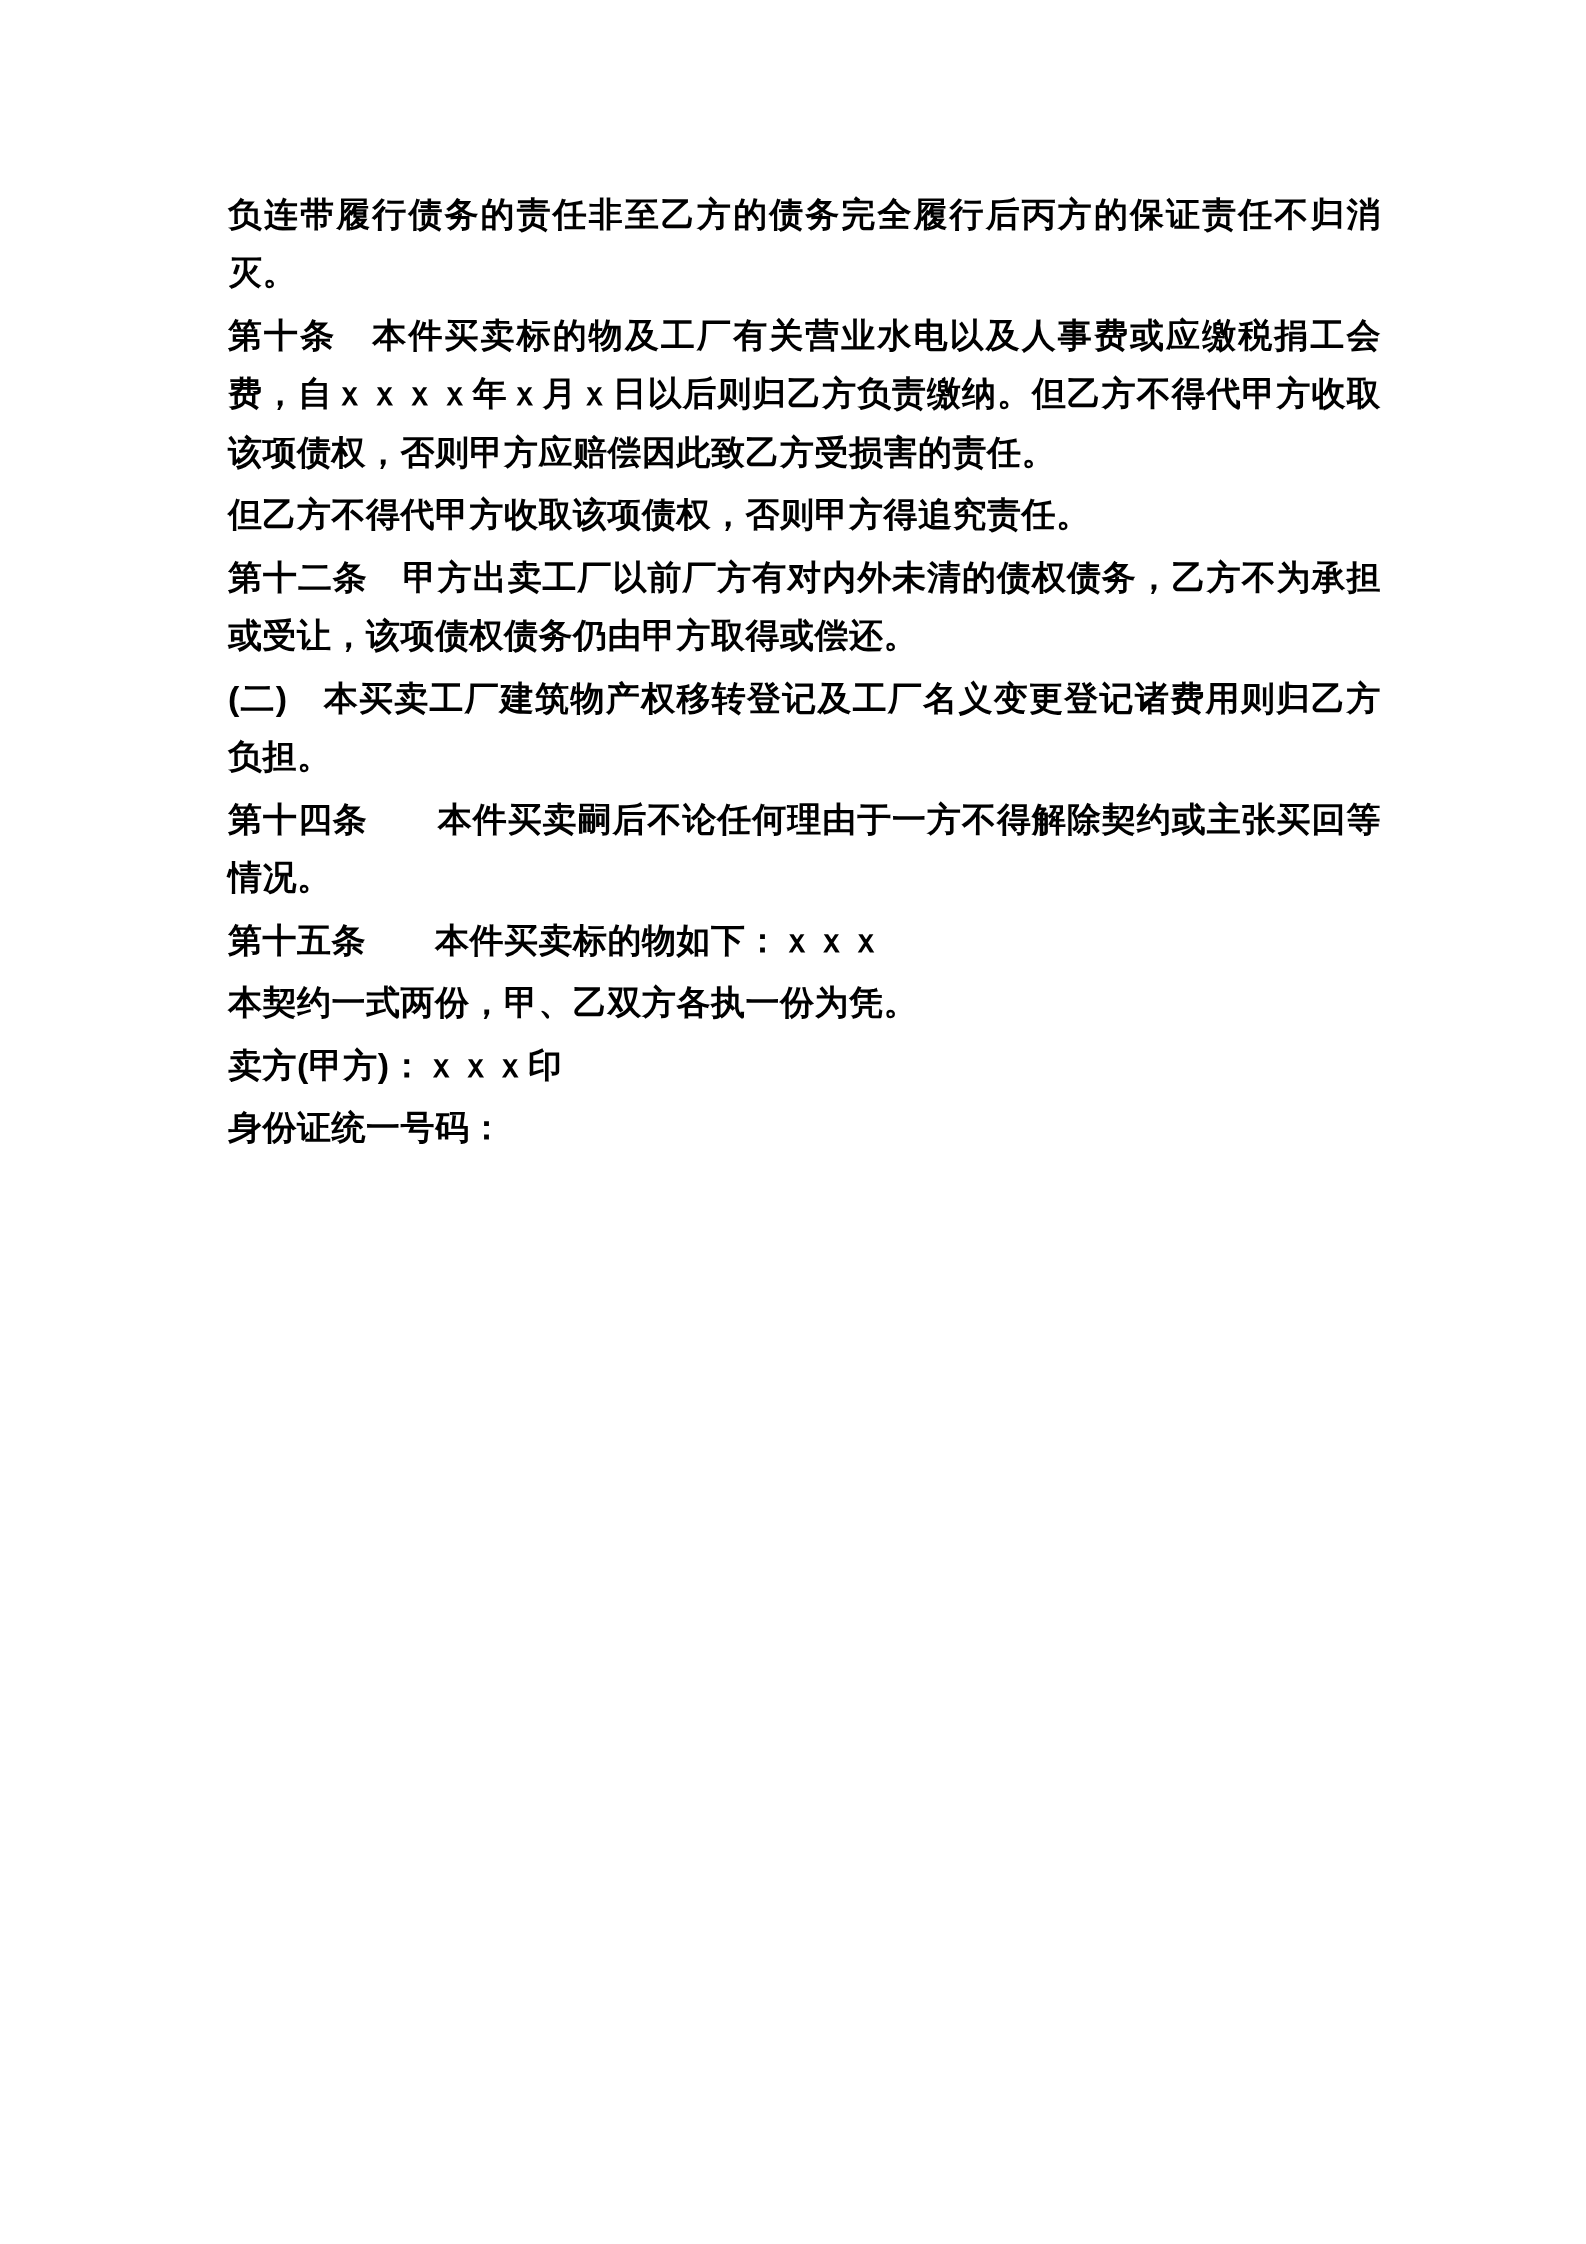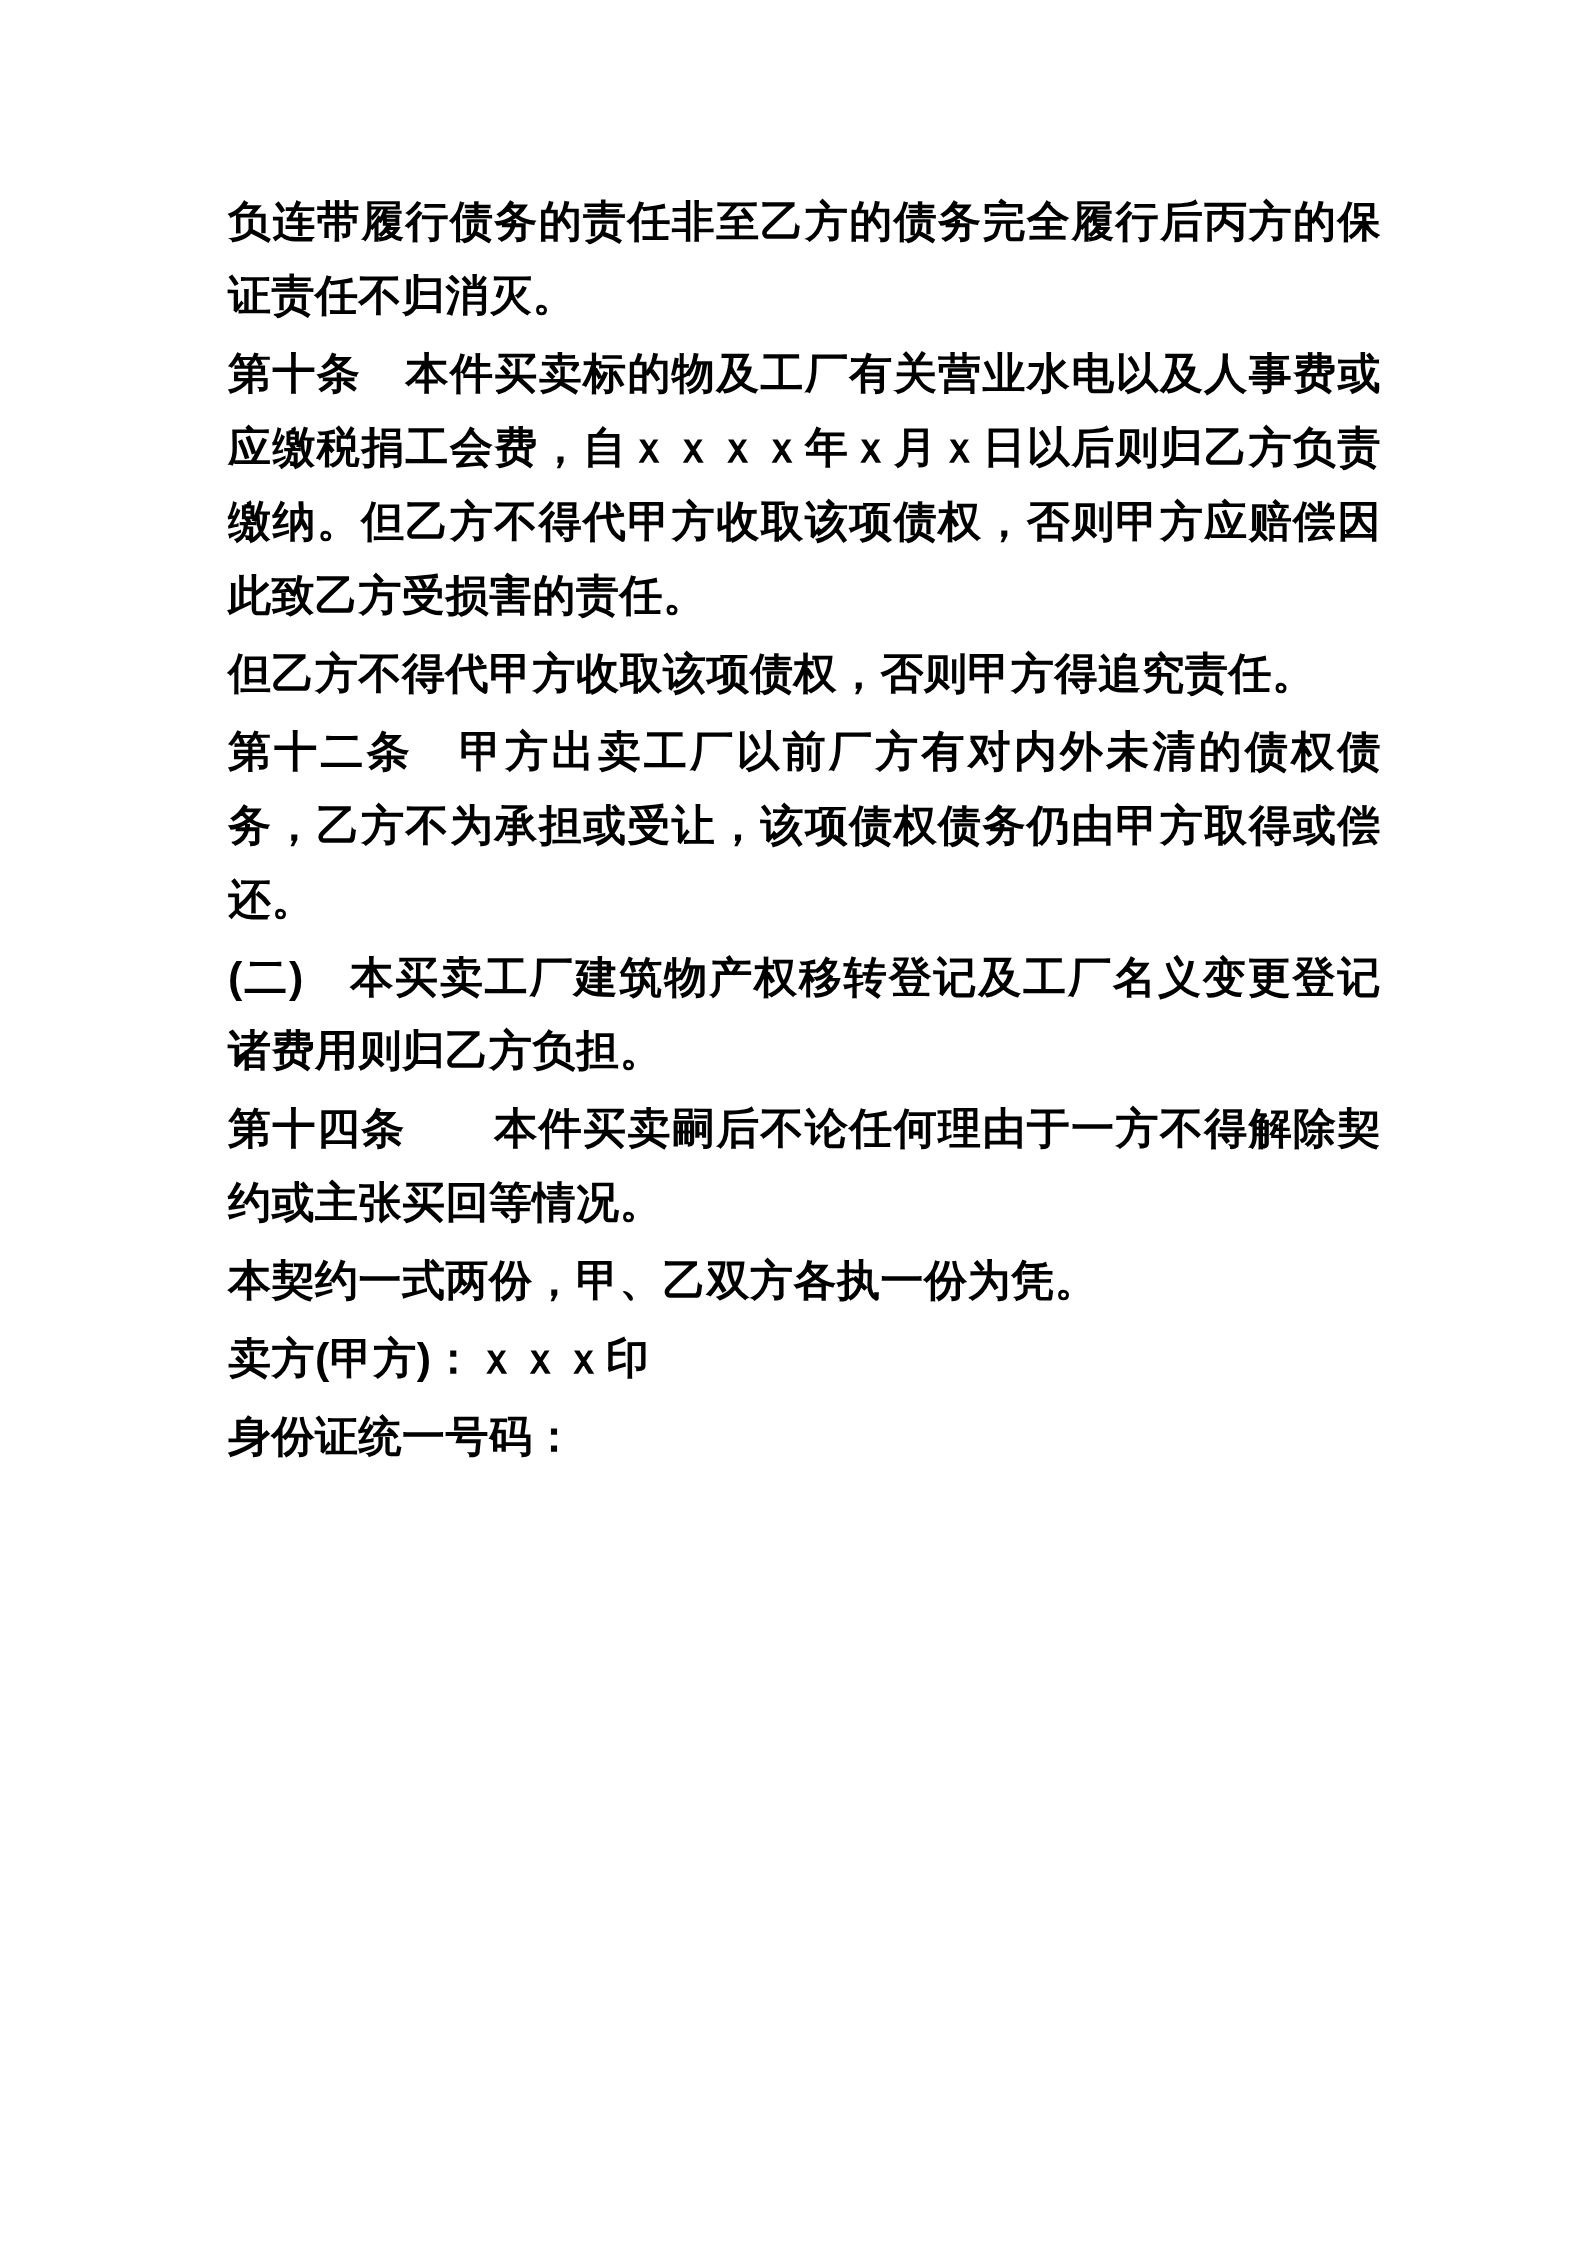--- a/index.html
+++ b/index.html
@@ -19,21 +19,21 @@
     width: 1586px;
     height: 2244px;
     background: #ffffff;
     box-sizing: border-box;
     padding: 185px 205px 120px 228px;
   }
   .doc-body {
     display: block;
   }
   .para {
-    font-size: 43px;
+    font-size: 34px;
     font-weight: 700;
     line-height: 1.72;
     letter-spacing: 0.5px;
     margin: 0 0 6px 0;
     text-align: justify;
     text-justify: inter-ideograph;
     word-break: break-all;
   }
   .para.last {
     margin-bottom: 0;
@@ -47,17 +47,18 @@
 <body>
 
 <div class="page">
   <div class="doc-body">
     <p class="para block">负连带履行债务的责任非至乙方的债务完全履行后丙方的保证责任不归消灭。</p>
     <p class="para block">第十条　本件买卖标的物及工厂有关营业水电以及人事费或应缴税捐工会费，自ｘｘｘｘ年ｘ月ｘ日以后则归乙方负责缴纳。但乙方不得代甲方收取该项债权，否则甲方应赔偿因此致乙方受损害的责任。</p>
     <p class="para block">但乙方不得代甲方收取该项债权，否则甲方得追究责任。</p>
     <p class="para block">第十二条　甲方出卖工厂以前厂方有对内外未清的债权债务，乙方不为承担或受让，该项债权债务仍由甲方取得或偿还。</p>
     <p class="para block">(二)　本买卖工厂建筑物产权移转登记及工厂名义变更登记诸费用则归乙方负担。</p>
     <p class="para block">第十四条　　本件买卖嗣后不论任何理由于一方不得解除契约或主张买回等情况。</p>
+    <p class="para block">第十五条　　本件买卖标的物如下：ｘｘｘ</p>
     <p class="para block">本契约一式两份，甲、乙双方各执一份为凭。</p>
     <p class="para block">卖方(甲方)：ｘｘｘ印</p>
     <p class="para block">身份证统一号码：</p>
   </div>
 </div>
 
 </body></html>

